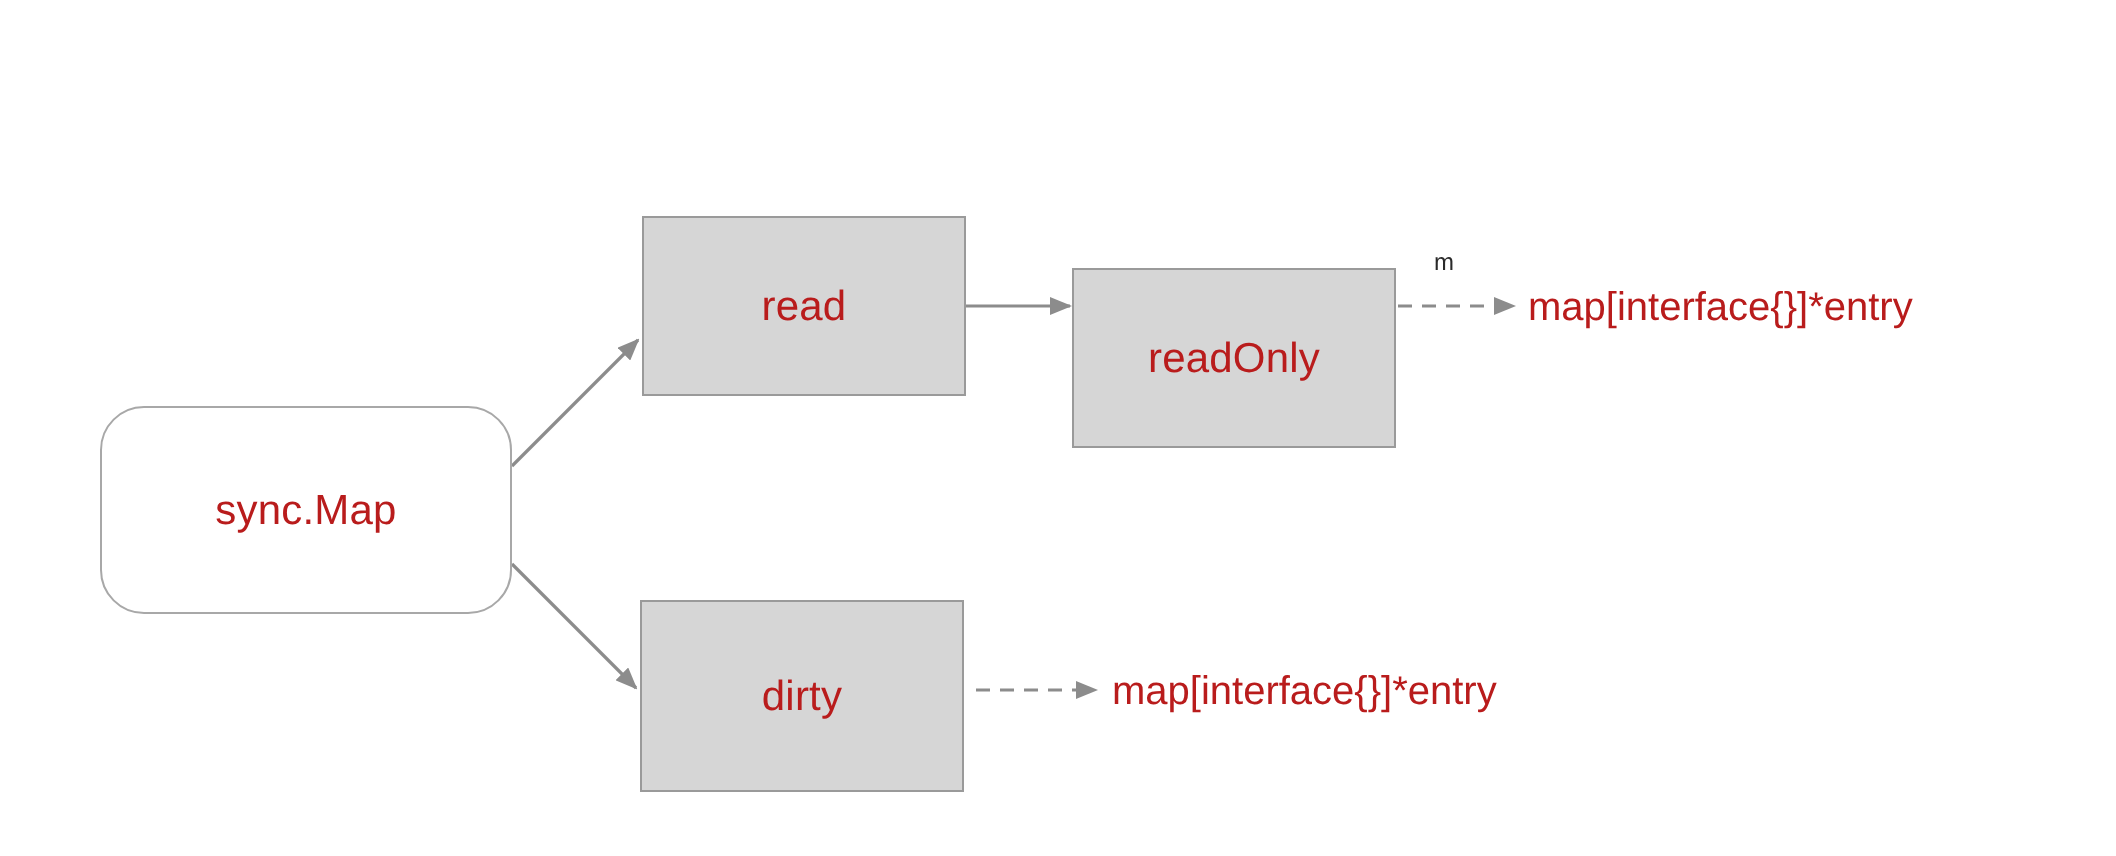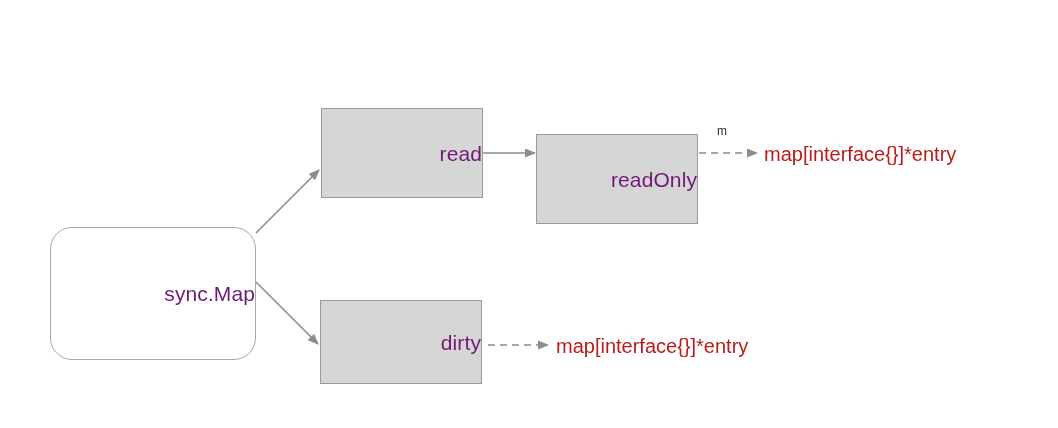--- a/index.html
+++ b/index.html
@@ -23,22 +23,22 @@
     top: 0;
     width: 1058px;
     height: 428px;
     pointer-events: none;
   }
   .node {
     position: absolute;
     box-sizing: border-box;
     display: flex;
     align-items: center;
-    justify-content: flex-end;
-    color: #701a75;
+    justify-content: center;
+    color: #b91c1c;
   }
   .node-rect {
     background: #d6d6d6;
     border: 1px solid #9a9a9a;
   }
   .node-rounded {
     background: #ffffff;
     border: 1px solid #a8a8a8;
     border-radius: 22px;
   }
@@ -55,24 +55,24 @@
     line-height: 1;
     white-space: nowrap;
   }
   .edge-label {
     position: absolute;
     color: #2a2a2a;
     font-size: 12px;
     line-height: 1;
     white-space: nowrap;
   }
-  #sync-map-node  { left: 50px;  top: 203px; width: 206px; height: 133px; margin-top: 24px; }
+  #sync-map-node  { left: 50px;  top: 203px; width: 206px; height: 104px; }
   #read-node      { left: 321px; top: 108px; width: 162px; height: 90px; }
   #read-only-node { left: 536px; top: 110px; width: 162px; height: 90px; margin-top: 24px; }
-  #dirty-node     { left: 320px; top: 300px; width: 162px; height: 84px; }
+  #dirty-node     { left: 320px; top: 300px; width: 162px; height: 96px; }
   #read-only-map-text { left: 764px; top: 144px; }
   #dirty-map-text     { left: 556px; top: 336px; }
   #m-edge-label       { left: 717px; top: 125px; }
 </style>
 </head>
 <body>
 
 <div id="canvas">
 
   <svg id="edges" viewBox="0 0 1058 428" xmlns="http://www.w3.org/2000/svg">

